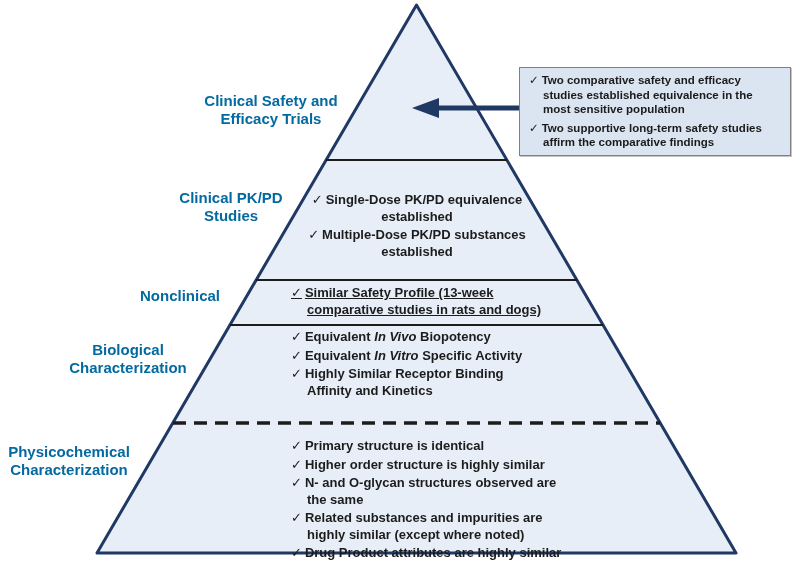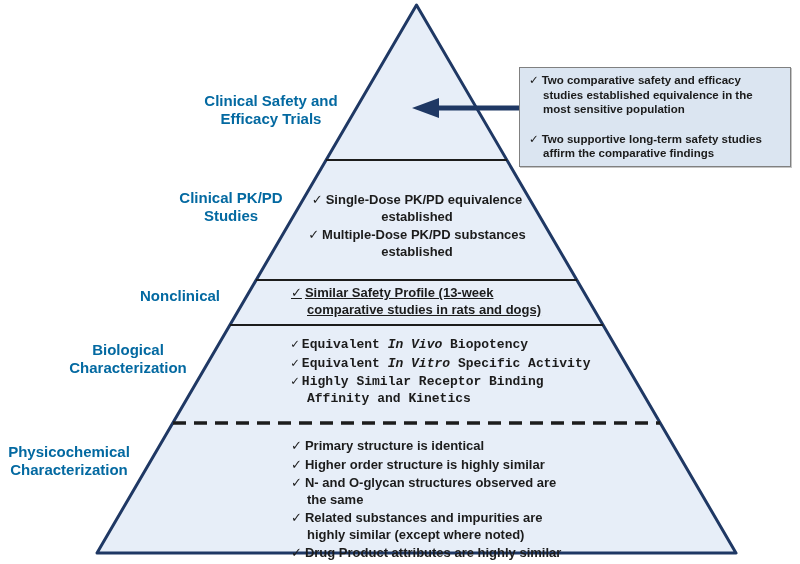--- a/index.html
+++ b/index.html
@@ -26,31 +26,31 @@
   .lbl-5{left:0px;top:443px;width:138px;}
 
   .level-items{position:absolute;font-size:13px;}
   .level-items .item{margin-bottom:2px;}
   .level-items .line{line-height:16.5px;white-space:nowrap;}
   .level-items .line.cont{padding-left:16px;}
   .level-items.centered{text-align:center;}
   .level-items.centered .line.cont{padding-left:0;}
   .sec-2{left:297px;top:192px;width:240px;}
   .sec-3{left:291px;top:285px;width:280px;text-decoration:underline;}
-  .sec-4{left:291px;top:337px;width:290px;font-family:Liberation Mono, monospace;}
+  .sec-4{left:291px;top:329px;width:290px;}
   .sec-5{left:291px;top:430px;width:300px;margin-top:8px;}
 
   .callout{
     position:absolute;left:519px;top:67px;width:272px;box-sizing:border-box;
     background:var(--callout-fill,#dbe5f1);
     border:1.5px solid var(--callout-border,#808080);
     box-shadow:1px 1px 0 rgba(90,90,90,0.35);
     padding:5px 4px 5px 9px;font-size:11.5px;color:#1b1b1b;
   }
-  .callout .item{margin-bottom:15px;}
+  .callout .item{margin-bottom:4px;}
   .callout .item:last-child{margin-bottom:0;}
   .callout .line{line-height:14.5px;white-space:nowrap;}
   .callout .line.cont{padding-left:14px;}
 
   .check{margin-right:3px;}
   .it{font-style:italic;}
 </style>
 </head>
 <body>
 

